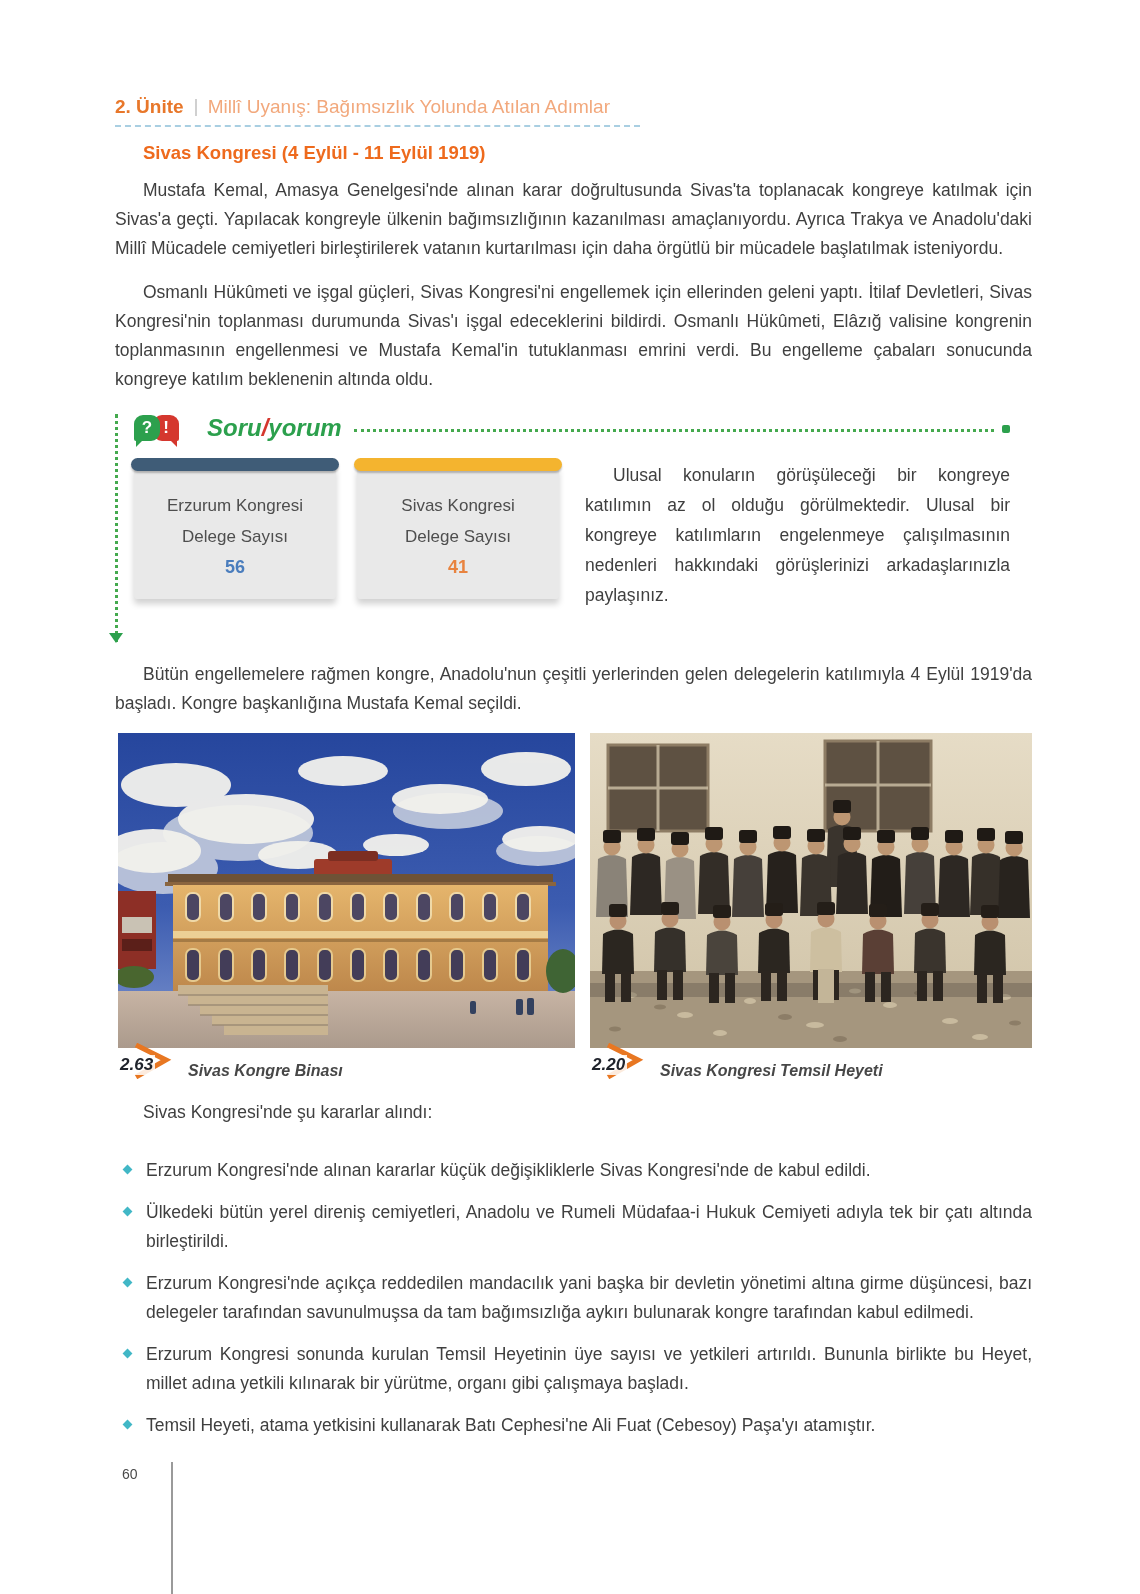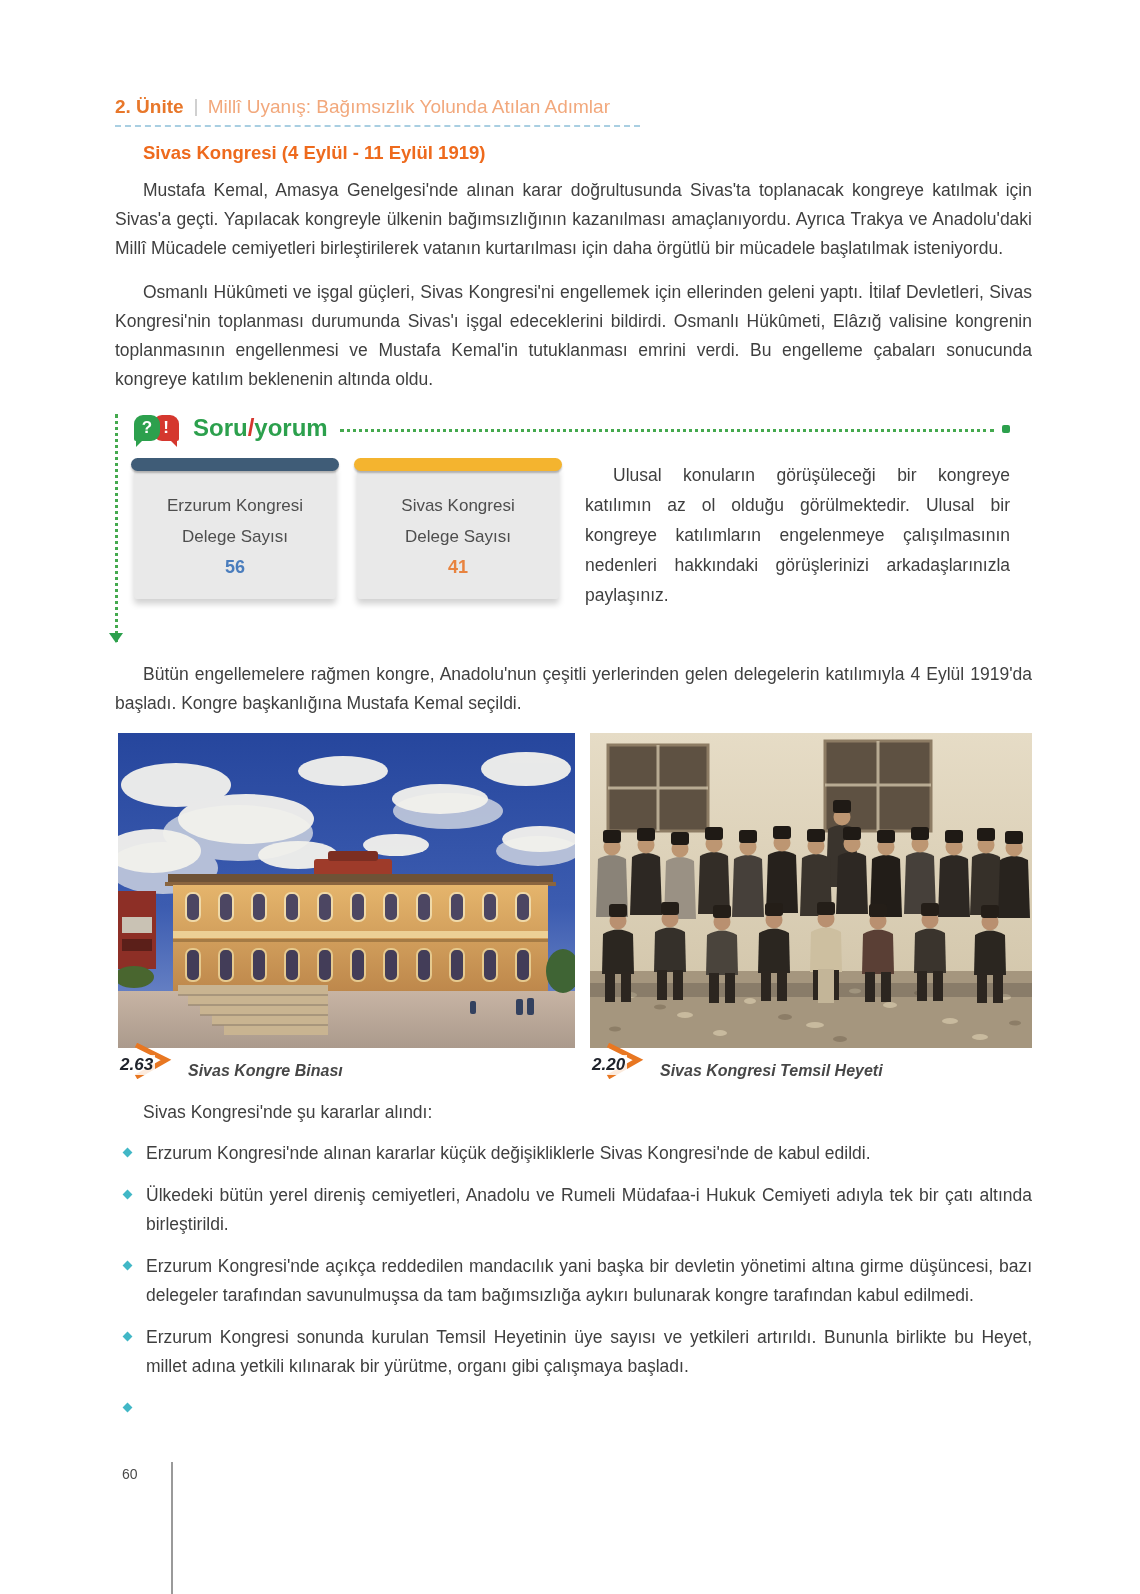--- a/index.html
+++ b/index.html
@@ -26,21 +26,21 @@
         border-left:3px dotted #44a94e;}
   .soru-head{display:flex;align-items:center;}
   .bubble{width:26px;height:26px;border-radius:9px 9px 9px 2px;color:#fff;font-weight:bold;
           text-align:center;line-height:26px;font-size:17px;position:relative;flex:0 0 auto;}
   .bubble.q{background:#2ca04d;margin-right:-7px;z-index:2;}
   .bubble.e{background:#d5372e;border-radius:9px 9px 2px 9px;}
   .bubble.q::after{content:"";position:absolute;left:2px;bottom:-6px;border:4px solid transparent;
                    border-top-color:#2ca04d;border-left-color:#2ca04d;}
   .bubble.e::after{content:"";position:absolute;right:2px;bottom:-6px;border:4px solid transparent;
                    border-top-color:#d5372e;border-right-color:#d5372e;}
-  .sy-title{font-size:24px;font-weight:bold;color:#2ca04d;margin-left:14px;white-space:nowrap;}
+  .sy-title{font-size:24px;font-weight:bold;color:#2ca04d;margin-left:28px;white-space:nowrap;font-style:italic;}
   .sy-title .slash{color:#d5372e;}
   .dotline{flex:1;border-top:3px dotted #44a94e;margin:4px 8px 0 12px;}
   .enddot{width:8px;height:8px;background:#2ca04d;border-radius:2px;margin-top:2px;flex:0 0 auto;}
   .soru-arrow{position:absolute;left:-9px;bottom:-8px;width:0;height:0;
               border:7px solid transparent;border-top:10px solid #2ca04d;}
   .soru-body{display:flex;gap:26px;margin-top:16px;align-items:flex-start;}
   .cards{display:flex;gap:21px;flex:0 0 auto;}
   .card{width:202px;text-align:center;position:relative;}
   .card .bar{height:13px;border-radius:7px;position:relative;z-index:2;margin:0 -3px;
              box-shadow:0 2px 2px rgba(0,0,0,.25);}
@@ -55,21 +55,21 @@
   figure{margin:0;position:relative;}
   .ph{display:block;}
   figcaption{display:flex;align-items:center;gap:4px;height:40px;position:relative;}
   .badge{position:relative;width:66px;height:40px;margin-top:-14px;flex:0 0 auto;}
   .badge svg{position:absolute;left:14px;top:2px;}
   .badge .num{position:absolute;left:0;bottom:6px;font-weight:bold;font-style:italic;
               font-size:17px;color:#20242c;background:rgba(255,255,255,.85);padding:0 2px;}
   .capt{font-style:italic;font-weight:bold;color:#474747;font-size:16px;margin-top:6px;}
 
   
-  .intro{font-size:17.5px;margin:8px 0 16px 28px;}
+  .intro{font-size:17.5px;margin:8px 0 33px 28px;}
   ul.decisions{list-style:none;margin:0;padding:0;}
   ul.decisions li{position:relative;padding-left:31px;margin-bottom:13px;
                   font-size:17.5px;line-height:29px;text-align:justify;}
   .bullet{position:absolute;left:9px;top:10px;width:7px;height:7px;background:#41b7c6;
           transform:rotate(45deg);}
 
   
   .pagenum{position:absolute;left:122px;top:1466px;font-size:14px;color:#4a4a4a;}
   .vline{position:absolute;left:171px;top:1462px;width:2px;height:132px;background:#9a9a9a;}
 </style>
@@ -363,19 +363,19 @@
 
   </div>
 
   
   <p class="intro">Sivas Kongresi'nde şu kararlar alındı:</p>
   <ul class="decisions">
     <li><span class="bullet"></span><span>Erzurum Kongresi'nde alınan kararlar küçük değişikliklerle Sivas Kongresi'nde de kabul edildi.</span></li>
     <li><span class="bullet"></span><span>Ülkedeki bütün yerel direniş cemiyetleri, Anadolu ve Rumeli Müdafaa-i Hukuk Cemiyeti adıyla tek bir çatı altında birleştirildi.</span></li>
     <li><span class="bullet"></span><span>Erzurum Kongresi'nde açıkça reddedilen mandacılık yani başka bir devletin yönetimi altına girme düşüncesi, bazı delegeler tarafından savunulmuşsa da tam bağımsızlığa aykırı bulunarak kongre tarafından kabul edilmedi.</span></li>
     <li><span class="bullet"></span><span>Erzurum Kongresi sonunda kurulan Temsil Heyetinin üye sayısı ve yetkileri artırıldı. Bununla birlikte bu Heyet, millet adına yetkili kılınarak bir yürütme, organı gibi çalışmaya başladı.</span></li>
-    <li><span class="bullet"></span></li>
+    <li><span class="bullet"></span><span>Temsil Heyeti, atama yetkisini kullanarak Batı Cephesi'ne Ali Fuat (Cebesoy) Paşa'yı atamıştır.</span></li>
   </ul>
 
 </div>
 
 <span class="pagenum">60</span>
 <span class="vline"></span>
 
 </body></html>

